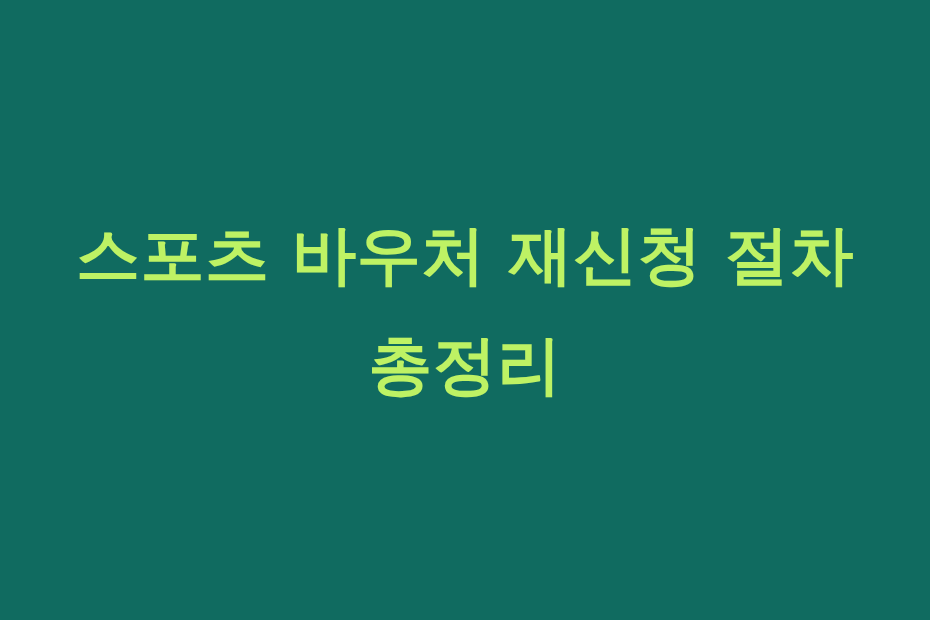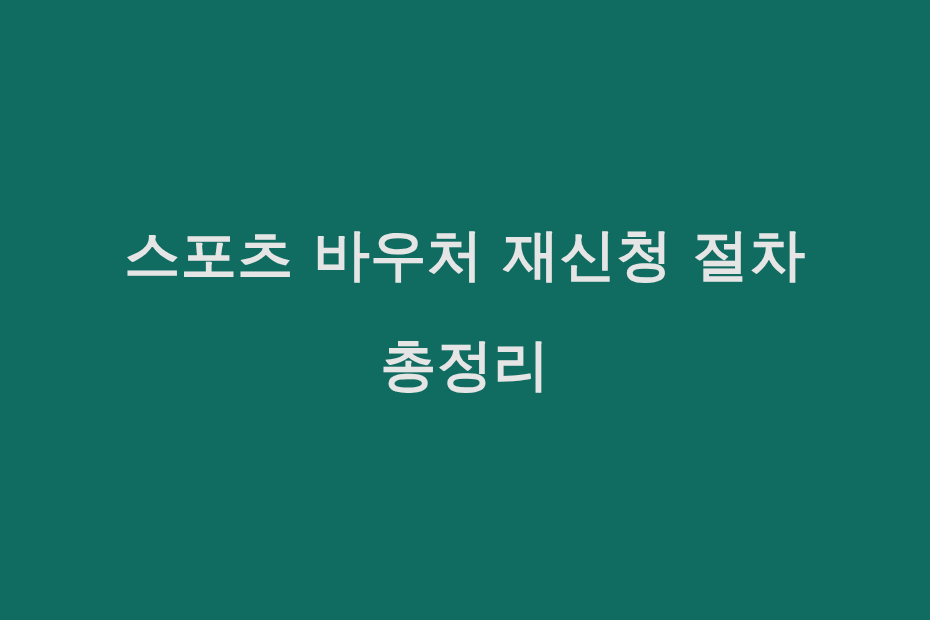--- a/index.html
+++ b/index.html
@@ -29,23 +29,23 @@
   .title-block {
     box-sizing: border-box;
     width: 800px;
     padding: 0 4px;
     text-align: center;
   }
 
   .title-text {
     display: block;
     margin: 0;
-    color: #e5e5e5;
+    color: #bef264;
     font-family: "DejaVu Sans", "Liberation Sans", sans-serif;
-    font-size: 56px;
+    font-size: 64px;
     font-weight: 700;
     line-height: 110px;
     letter-spacing: 0.5px;
     word-break: keep-all;
     overflow-wrap: break-word;
     text-rendering: optimizeLegibility;
     -webkit-font-smoothing: antialiased;
   }
 </style>
 </head>

